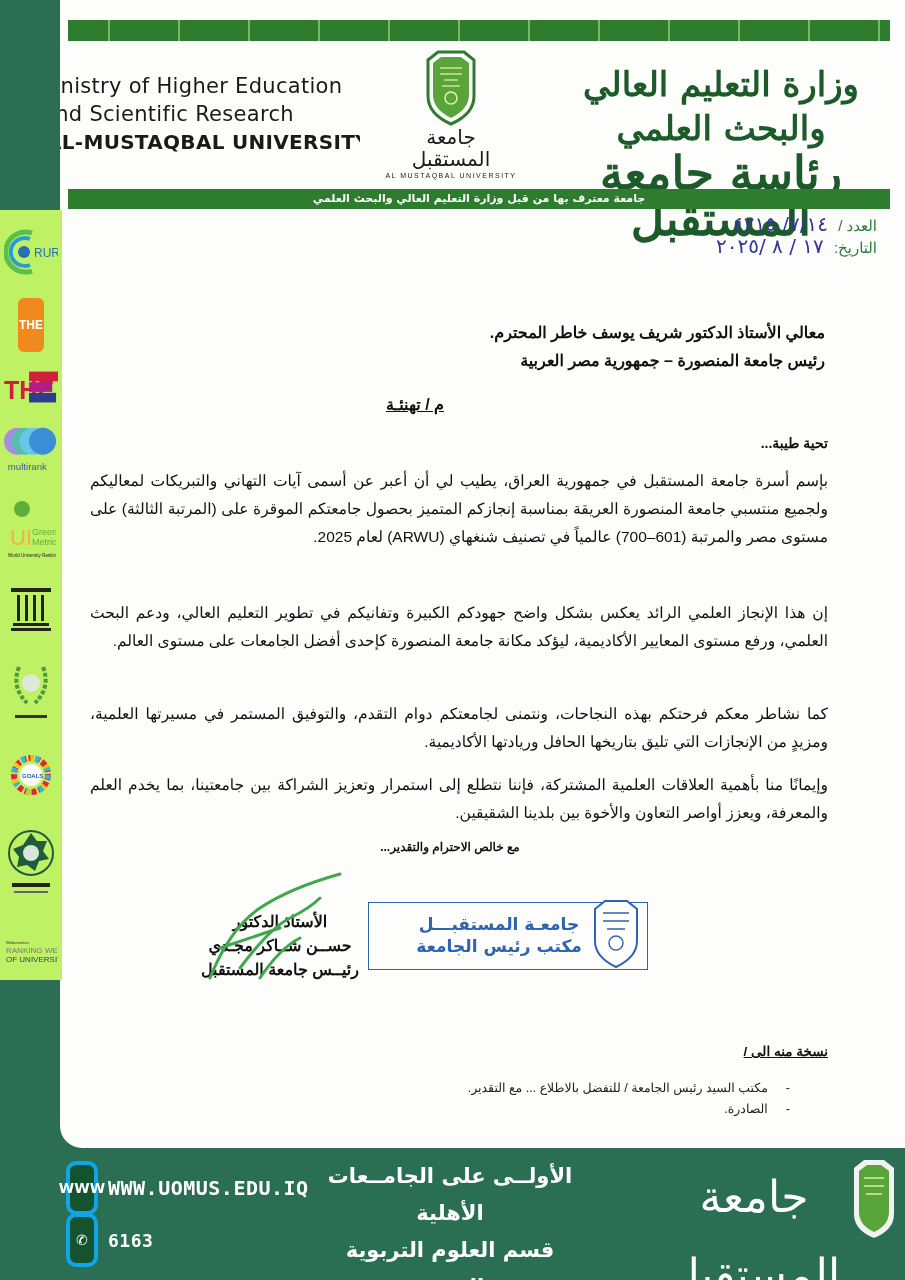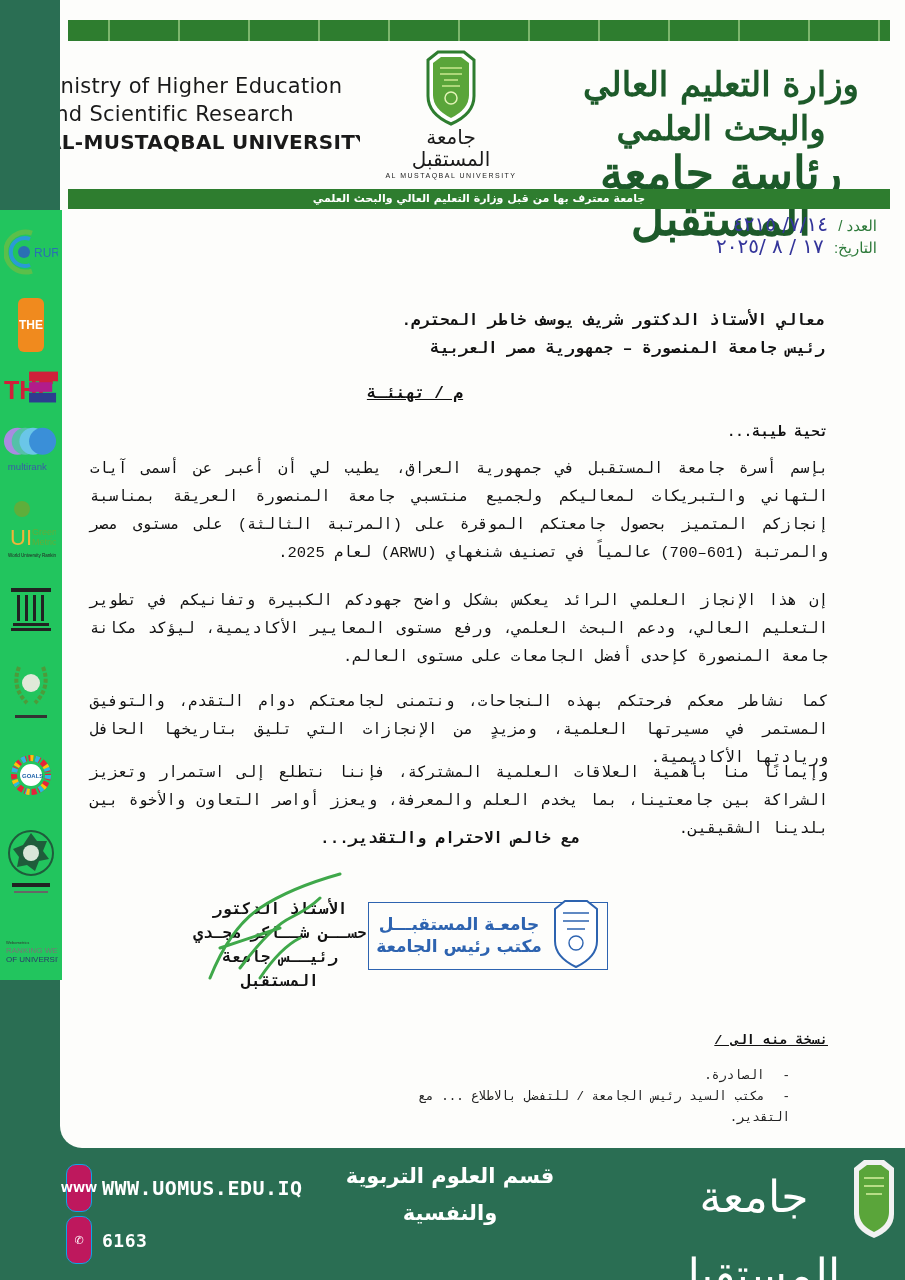--- a/index.html
+++ b/index.html
@@ -1,60 +1,60 @@
 <!DOCTYPE html>
 <html><head>
 <meta charset="utf-8">
 <style>
   html, body { margin:0; padding:0; }
   body { width:905px; height:1280px; position:relative; background:#2a6e53; overflow:hidden; font-family:"DejaVu Sans", sans-serif; }
   .green-left { position:absolute; left:0; top:0; width:60px; height:210px; background:#2a6e53; }
   .paper { position:absolute; left:60px; top:0; width:845px; height:1148px; background:#fdfdfb; border-bottom-left-radius:22px; }
-  .sidebar { position:absolute; left:0; top:210px; width:62px; height:770px; background:#22c55e; }
+  .sidebar { position:absolute; left:0; top:210px; width:62px; height:770px; background:#bef264; }
   .pattern-band { position:absolute; left:68px; top:20px; width:822px; height:21px; background:#2e7d2f;
      background-image: repeating-linear-gradient(90deg, rgba(180,220,150,0.0) 0 40px, rgba(190,230,160,0.55) 40px 42px, rgba(180,220,150,0) 42px 70px); }
   .en-title { position:absolute; left:60px; top:72px; width:300px; overflow:hidden; white-space:nowrap; direction:ltr; }
   .en-title div { font-family:"DejaVu Sans", sans-serif; color:#1a1a1a; font-size:21px; line-height:28px; letter-spacing:0.3px; }
   .en-title .b { font-weight:bold; font-size:20px; }
   .crest { position:absolute; left:418px; top:50px; width:66px; height:76px; }
   .logo-ar { position:absolute; left:378px; top:126px; width:146px; text-align:center; color:#1b1b1b; }
   .logo-ar .l1 { font-family:"DejaVu Sans", sans-serif; font-size:20px; line-height:22px; letter-spacing:6px; }
   .logo-ar .l2 { font-size:7px; letter-spacing:1.5px; margin-top:2px; font-family:"Liberation Sans", sans-serif; }
   .calli { position:absolute; left:560px; top:62px; width:322px; text-align:center; direction:rtl; color:#1d5a2a; font-family:"DejaVu Serif", serif; }
   .calli .c1 { font-size:34px; line-height:44px; font-weight:bold; letter-spacing:-1px; }
   .calli .c2 { font-size:46px; line-height:46px; font-weight:bold; letter-spacing:-1px; }
   .recog-band { position:absolute; left:68px; top:189px; width:822px; height:20px; background:#2e7d2f; color:#fff; font-size:11px; text-align:center; line-height:20px; direction:rtl; font-weight:bold; font-family:"DejaVu Sans", sans-serif; }
   .ref { position:absolute; right:28px; top:213px; direction:rtl; font-family:"Liberation Sans", sans-serif; }
   .ref .row { height:22px; line-height:22px; font-size:15px; color:#2d7a3a; white-space:nowrap; }
   .ref .hw { color:#34359a; font-size:20px; font-family:"DejaVu Sans", sans-serif; letter-spacing:3px; margin-right:6px; }
-  .doc { position:absolute; font-family:Liberation Mono, monospace; color:#111; direction:rtl; }
+  .doc { position:absolute; font-family:Liberation Sans, sans-serif; color:#111; direction:rtl;margin-top:12px; }
   .addressee { left:260px; top:307px; width:565px; text-align:right; font-weight:bold; font-size:16px; line-height:28px; }
   .addressee div { padding-right:0; }
   .subject { left:300px; top:383px; width:230px; text-align:center; font-weight:bold; font-size:16px; }
   .subject span { text-decoration:underline; }
   .greeting { left:400px; top:423px; width:428px; text-align:right; font-size:14px; font-weight:bold; }
   .para { left:90px; width:738px; text-align:justify; text-align-last:right; font-size:15.5px; line-height:28px; }
   .p1 { top:455px; }
   .p2 { top:587px; }
   .p3 { top:688px; }
   .p4 { top:759px; }
-  .closing { left:230px; top:828px; width:440px; text-align:center; font-weight:bold; font-size:16px; }
+  .closing { left:230px; top:828px; width:440px; text-align:center; font-weight:bold; font-size:12px; }
   .sign { left:180px; top:898px; width:200px; text-align:center; font-weight:bold; font-size:16px; line-height:24px; }
   .signature { position:absolute; left:200px; top:868px; width:160px; height:120px; }
-  .stamp { position:absolute; left:368px; top:902px; width:238px; height:66px; border:1.5px solid #2d63b0; direction:rtl; }
+  .stamp { position:absolute; left:368px; top:902px; width:238px; height:66px; border:1.5px solid #2d63b0; direction:rtl;padding-left:40px; }
   .stamp .shield { position:absolute; right:4px; top:-4px; width:54px; height:70px; }
   .stamp .t { position:absolute; right:64px; width:168px; text-align:center; color:#2d63b0; font-weight:bold; font-family:"DejaVu Sans", sans-serif; font-size:17px; line-height:22px; }
   .stamp .t1 { top:10px; }
   .stamp .t2 { top:32px; }
   .copy-head { left:600px; top:1031px; width:228px; text-align:right; font-weight:bold; font-size:13.5px; text-decoration:underline; }
   .copy-list { left:400px; top:1066px; width:390px; text-align:right; font-size:12.5px; line-height:21px; color:#222; }
   .copy-list div span.dash { margin-left:18px; }
   .footer-contact { position:absolute; left:66px; top:1162px; }
   .fc-row { display:flex; align-items:center; height:52px; }
-  .fc-icon { width:24px; height:46px; border:1px solid #0ea5e9; border-radius:10px; display:flex; align-items:center; justify-content:center; color:#fff; font-size:11px; font-weight:bold; background:#be185d; }
+  .fc-icon { width:24px; height:46px; border:4px solid #0ea5e9; border-radius:10px; display:flex; align-items:center; justify-content:center; color:#fff; font-size:14px; font-weight:bold; background:#14532d; }
   .fc-text { color:#fff; font-weight:bold; font-family:"DejaVu Sans Mono", monospace; font-size:20px; margin-left:10px; letter-spacing:0.5px; }
   .fc-text.num { font-size:18px; }
   .footer-mid { position:absolute; left:300px; top:1158px; width:300px; text-align:center; color:#fff; direction:rtl; font-weight:bold; font-family:"DejaVu Sans", sans-serif; }
   .footer-mid div { font-size:21px; line-height:37px; }
   .footer-logo { position:absolute; left:664px; top:1158px; width:180px; text-align:center; color:#fff; }
   .footer-logo .ar { font-family:"DejaVu Serif", serif; font-size:44px; line-height:78px; direction:rtl; }
   .footer-crest { position:absolute; left:850px; top:1158px; width:48px; height:82px; }
   .side-logo { position:absolute; left:4px; width:54px; display:flex; align-items:center; justify-content:center; }
 </style>
 </head>
@@ -219,36 +219,37 @@
     <path d="M6 10 L16 2 L38 2 L48 10 L48 42 Q48 58 27 68 Q6 58 6 42 Z" fill="#fff" stroke="#2d63b0" stroke-width="2"></path>
     <path d="M14 14 H40 M14 22 H40 M18 30 H36" stroke="#2d63b0" stroke-width="1.4"></path>
     <circle cx="27" cy="44" r="7" fill="none" stroke="#2d63b0" stroke-width="1.4"></circle>
   </svg>
   <div class="t t1">جامعـة المستقبـــل</div>
   <div class="t t2">مكتب رئيس الجامعة</div>
 </div>
 
 <div class="doc copy-head">نسخة منه الى /</div>
 <div class="doc copy-list">
+  <div><span class="dash">-</span><span>مكتب السيد رئيس الجامعة / للتفضل بالاطلاع ... مع التقدير.</span></div>
   <div><span class="dash">-</span><span>الصادرة.</span></div>
-  <div><span class="dash">-</span><span>مكتب السيد رئيس الجامعة / للتفضل بالاطلاع ... مع التقدير.</span></div>
 </div>
 
 <div class="footer-contact">
   <div class="fc-row">
     <div class="fc-icon">WWW</div>
     <span class="fc-text">WWW.UOMUS.EDU.IQ</span>
   </div>
   <div class="fc-row">
     <div class="fc-icon">✆</div>
     <span class="fc-text num">6163</span>
   </div>
 </div>
 
 <div class="footer-mid">
+  <div>الأولــى على الجامــعات الأهلية</div>
   <div>قسم العلوم التربوية والنفسية</div>
 </div>
 
 <div class="footer-logo">
   <div class="ar">جامعة المستقبل</div>
 
 </div>
 
 <svg class="footer-crest" viewBox="0 0 48 82">
   <path d="M4 10 L14 2 L34 2 L44 10 L44 56 Q44 72 24 80 Q4 72 4 56 Z" fill="#f2f2f2"></path>

